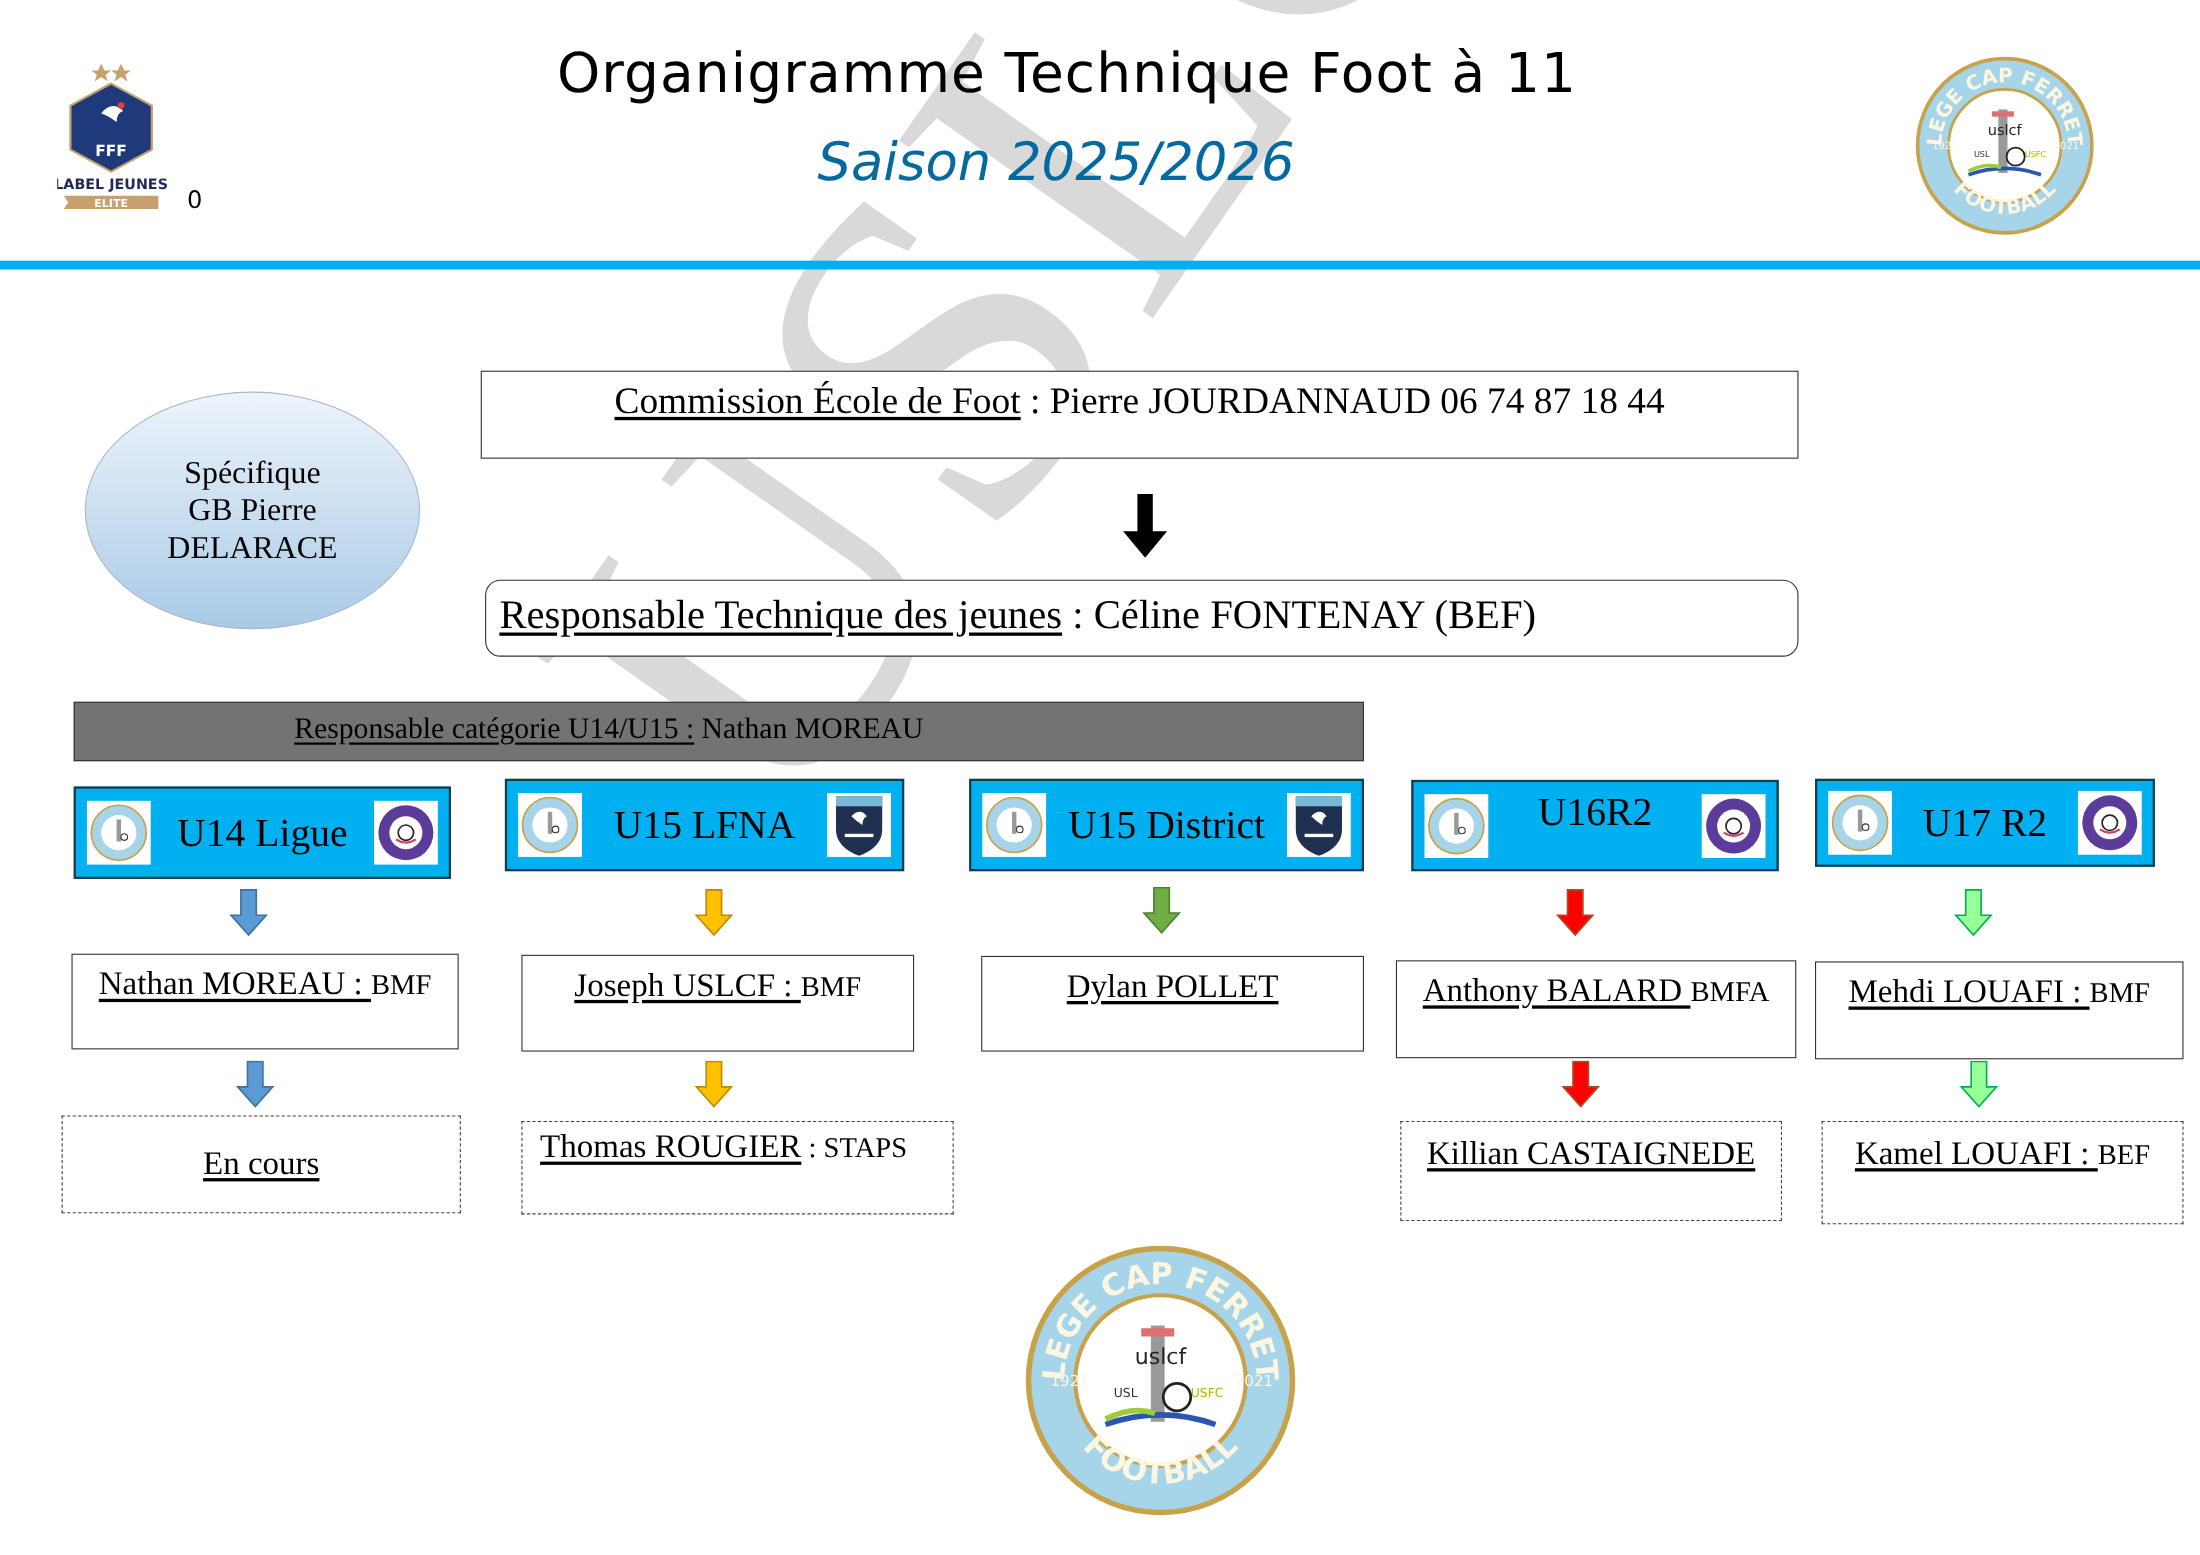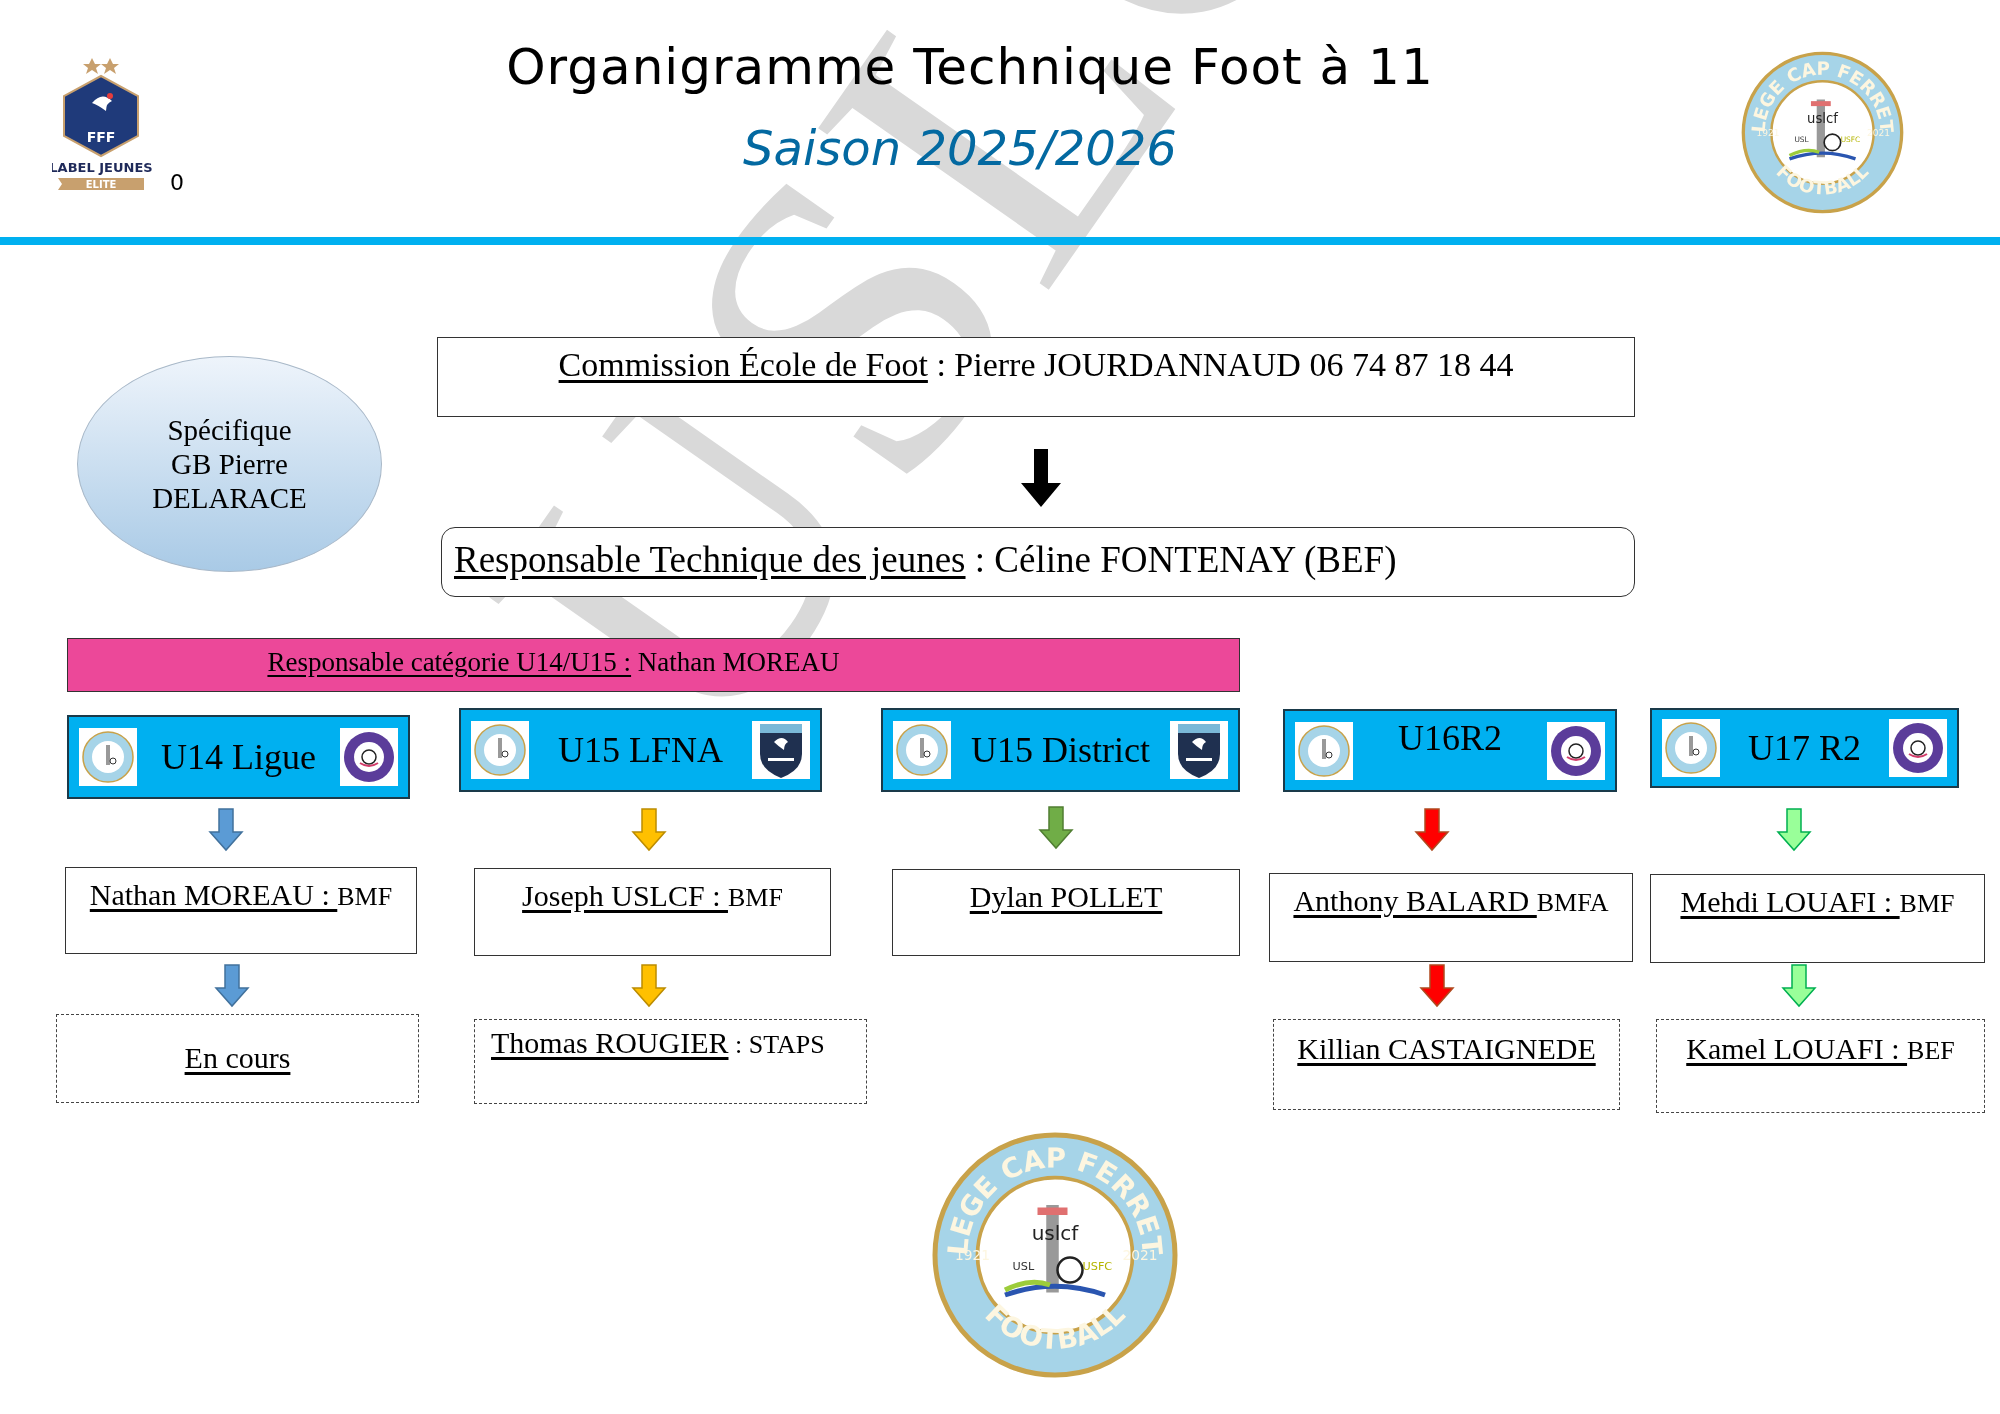--- a/index.html
+++ b/index.html
@@ -10,21 +10,21 @@
   .subtitle { position:absolute; left:0; width:1920px; text-align:center; top:120px; font-family:"DejaVu Sans",sans-serif; font-style:italic; font-size:48px; color:#0369a1; z-index:2; }
   .blue-rule { position:absolute; left:0; top:237px; width:2000px; height:8px; background:#00b0f0; z-index:2; }
   .box { position:absolute; background:#fff; border:1.5px solid #333; box-sizing:border-box; z-index:2; font-size:30px; }
   .box.dashed { border:1.5px dashed #444; }
   .box .line { white-space:nowrap; }
   .u { text-decoration:underline; text-underline-offset:4px; }
   .small { font-size:26px; }
   .commission { left:437px; top:337px; width:1198px; height:80px; text-align:center; padding-top:8px; font-size:34px; }
   .responsable { left:441px; top:527px; width:1194px; height:70px; padding-left:12px; padding-top:10px; font-size:37px;border-radius:14px; }
   .ellipse { position:absolute; left:77px; top:356px; width:305px; height:216px; border-radius:50%; background:linear-gradient(#eef4fb, #a9cae6); border:1.5px solid #a8b8c8; box-sizing:border-box; display:flex; align-items:center; justify-content:center; text-align:center; font-size:29px; line-height:34px; z-index:2; }
-  .cat-box { left:67px; top:638px; width:1173px; height:54px; background:#ec4899; text-align:center; font-size:27px; padding-top:8px; padding-right:200px; }
+  .cat-box { left:67px; top:638px; width:1173px; height:54px; background:#737373; text-align:center; font-size:27px; padding-top:8px; padding-right:200px; }
   .team { position:absolute; background:#00b0f0; border:2px solid #1a3a4a; box-sizing:border-box; z-index:2; display:flex; align-items:center; }
   .team .label { font-size:36px; flex:1; text-align:center; white-space:nowrap; }
   .logo-mini { width:58px; height:58px; background:#fff; display:flex; align-items:center; justify-content:center; margin:0 10px; flex:none; }
   .arrow { position:absolute; z-index:2; }
   .logo { position:absolute; z-index:2; }
   .fff-text { font-family:"DejaVu Sans",sans-serif; font-weight:bold; }
 </style>
 </head>
 <body>
 

